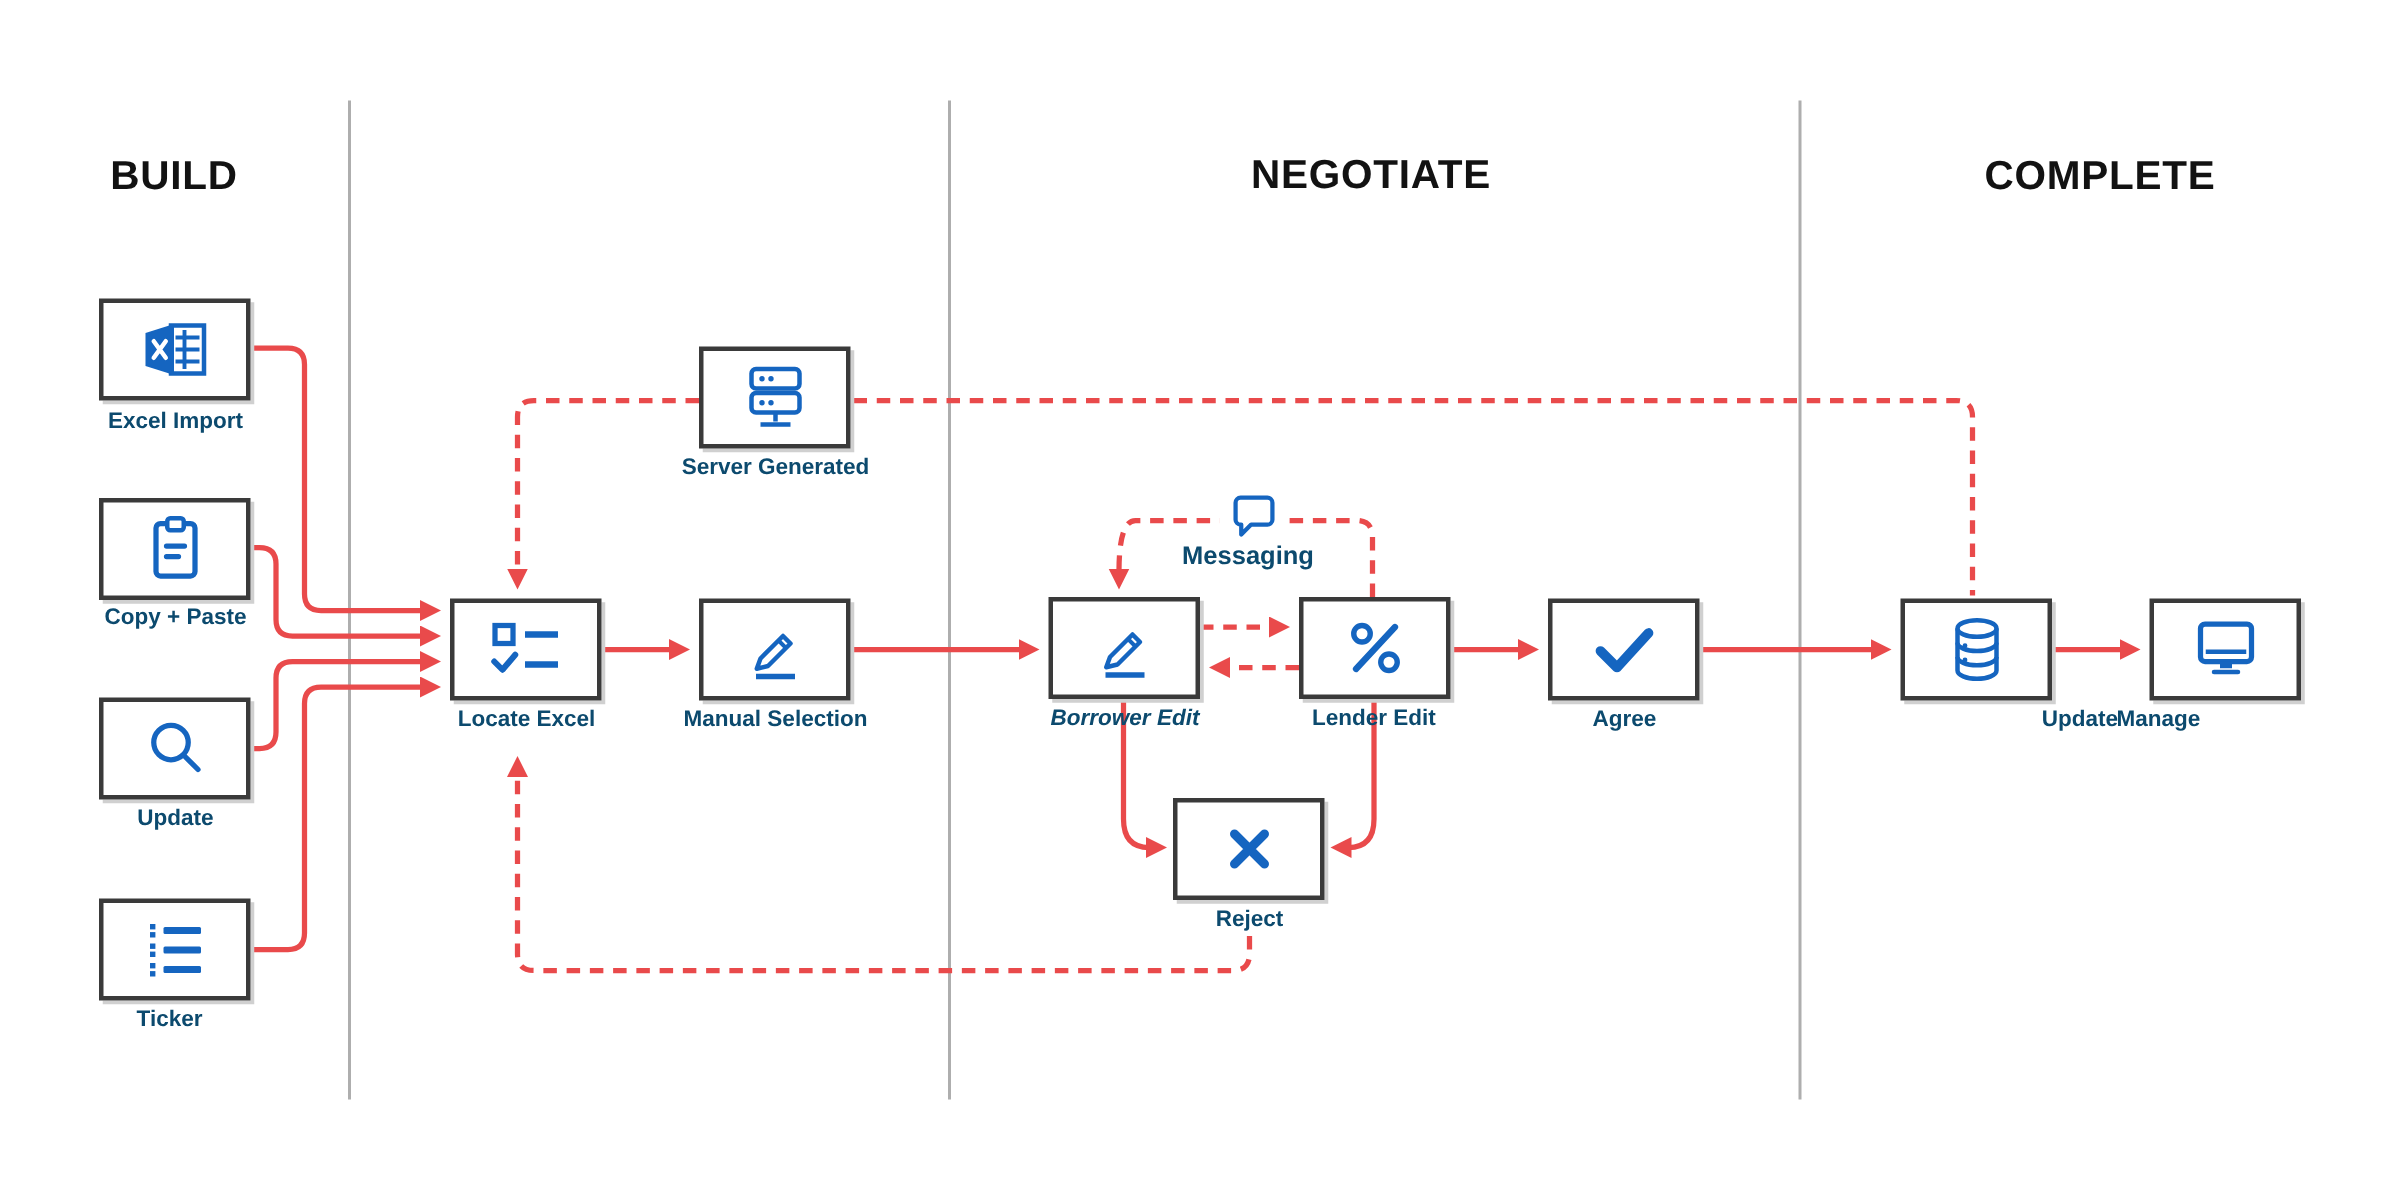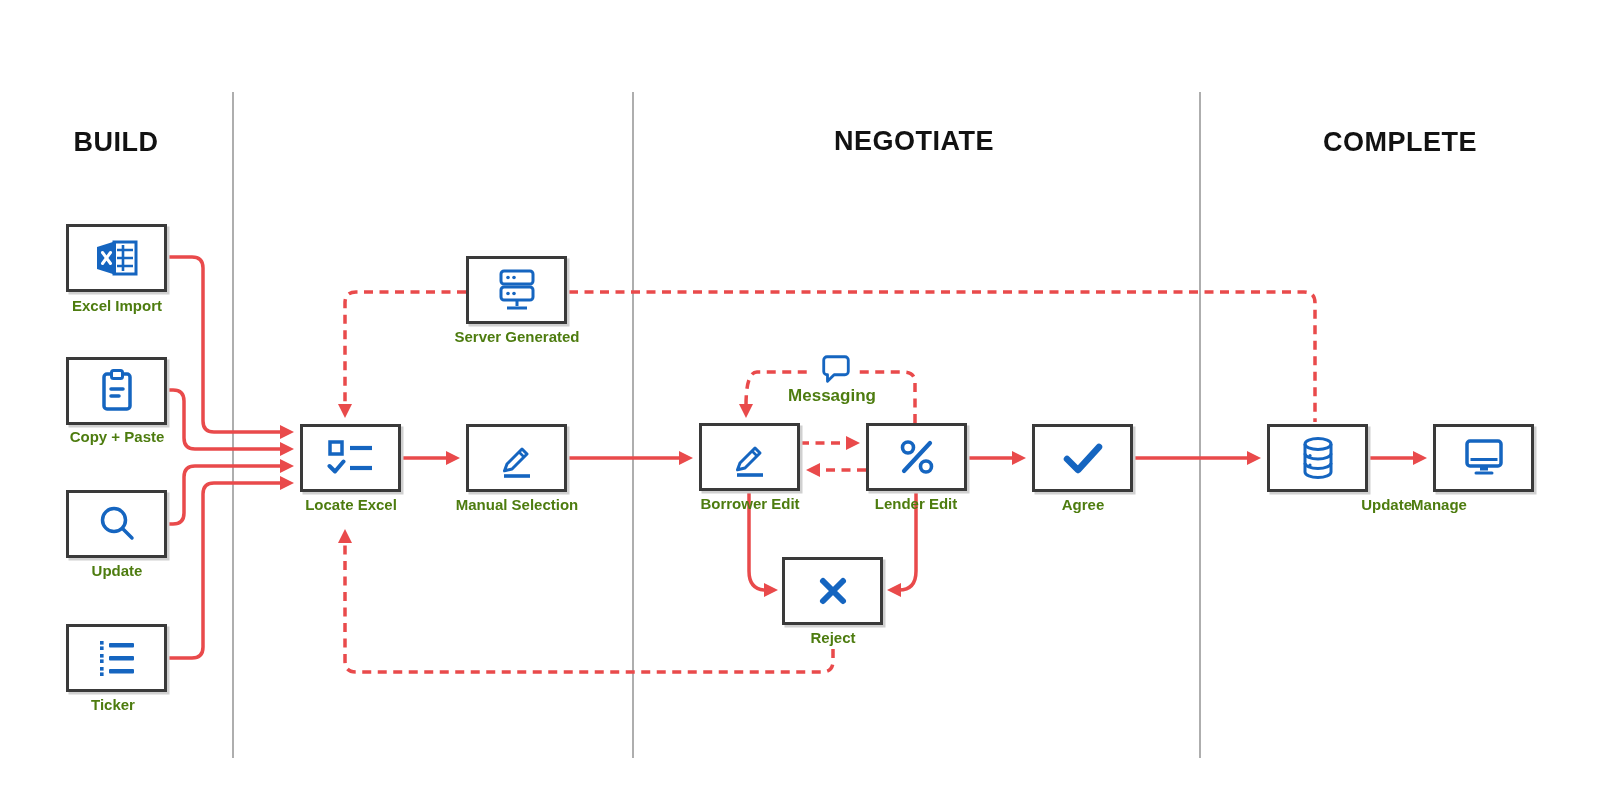--- a/index.html
+++ b/index.html
@@ -1,27 +1,27 @@
 <!DOCTYPE html>
 <html><head>
 <meta charset="utf-8">
 <style>
   html,body{margin:0;padding:0;background:#ffffff;}
   body{width:1600px;height:800px;position:relative;overflow:hidden;
        font-family:"Liberation Sans",sans-serif;}
-  .stage{position:absolute;inset:0;width:1600px;height:600px;margin-top:25px;}
+  .stage{position:absolute;inset:0;width:1600px;height:600px;}
   svg.wires{position:absolute;left:0;top:0;z-index:1;}
   .divider{position:absolute;top:67px;height:666px;width:2px;background:#aeaeae;z-index:0;}
   .phase{position:absolute;width:220px;text-align:center;font-size:27px;font-weight:bold;
          color:#121212;letter-spacing:.5px;z-index:2;}
   .node{position:absolute;width:101px;height:68px;background:#ffffff;border:3.5px solid #3a3a3a;
         box-sizing:border-box;display:flex;align-items:center;justify-content:center;
         box-shadow:2.5px 2.5px 0 #d0d0d0;z-index:3;}
   .nlabel{position:absolute;width:190px;text-align:center;font-size:15px;font-weight:bold;
-          color:#4d7c0f;z-index:4;}
+          color:#0c4a6e;z-index:4;}
   .nlabel.small{font-size:17px;}
   .floaticon{position:absolute;background:#ffffff;display:flex;align-items:center;
              justify-content:center;z-index:3;padding:0 4px;}
   .icon{display:block;}
   .ic-stroke{stroke:#1565c0;fill:none;}
   .ic-fill{fill:#1565c0;stroke:none;}
 </style>
 </head>
 <body>
 
@@ -149,21 +149,21 @@
   </div>
   <div class="nlabel small" style="left:737px;top:361px;">Messaging</div>
 
   <div class="node" style="left:699px;top:398px;">
     <svg class="icon" width="44" height="42" viewBox="0 0 44 42">
       <path d="M12 27 L27 12 L32 17 L17 32 L9.5 33.8 Z" class="ic-stroke" stroke-width="3" stroke-linejoin="round"></path>
       <path d="M24 15 L29 20" class="ic-stroke" stroke-width="2.6"></path>
       <path d="M9 39 H35" class="ic-stroke" stroke-width="3.6"></path>
     </svg>
   </div>
-  <div class="nlabel" style="left:655px;top:470px;">Borrower Edit</div>
+  <div class="nlabel" style="left:655px;top:470px;font-style:italic;">Borrower Edit</div>
 
   <div class="node" style="left:866px;top:398px;">
     <svg class="icon" width="40" height="40" viewBox="0 0 40 40">
       <path d="M33 6 L7 34" class="ic-stroke" stroke-width="4.2" stroke-linecap="round"></path>
       <circle cx="11" cy="10.5" r="5.5" class="ic-stroke" stroke-width="3.6"></circle>
       <circle cx="29" cy="29.5" r="5.5" class="ic-stroke" stroke-width="3.6"></circle>
     </svg>
   </div>
   <div class="nlabel" style="left:821px;top:470px;">Lender Edit</div>
 

